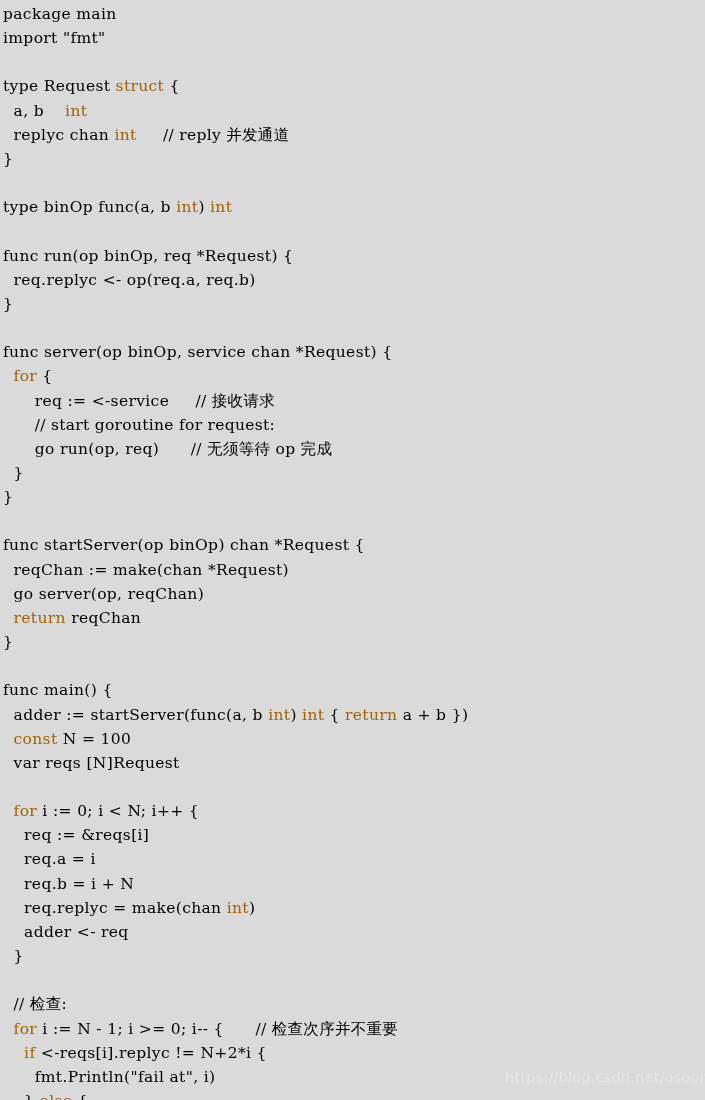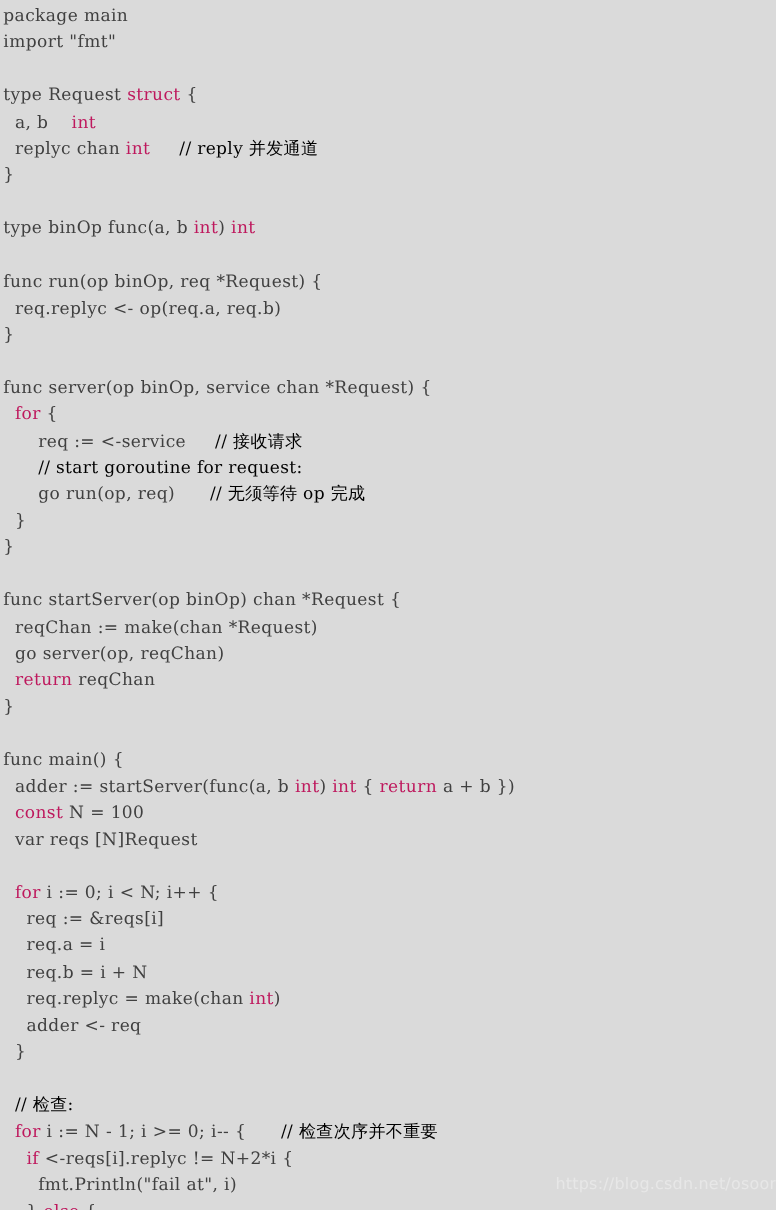--- a/index.html
+++ b/index.html
@@ -31,23 +31,23 @@
     letter-spacing: 0.35px;
     white-space: pre;
   }
 
   .code-line {
     white-space: pre;
     min-height: 24.15px;
     font-family: "DejaVu Serif", "Liberation Serif", serif;
   }
 
-  .tok-kw   { color: #be185d; }
+  .tok-kw   { color: #a16207; }
   .tok-cmt  { color: #000000; }
-  .tok-txt  { color: #404040; }
+  .tok-txt  { color: #000000; }
 
   
   .tok-cmt  { letter-spacing: 0.3px; }
 
   #watermark {
     position: absolute;
     left: 505px;
     top: 1069px;
     font-family: "DejaVu Sans", "Liberation Sans", sans-serif;
     font-size: 14.5px;

